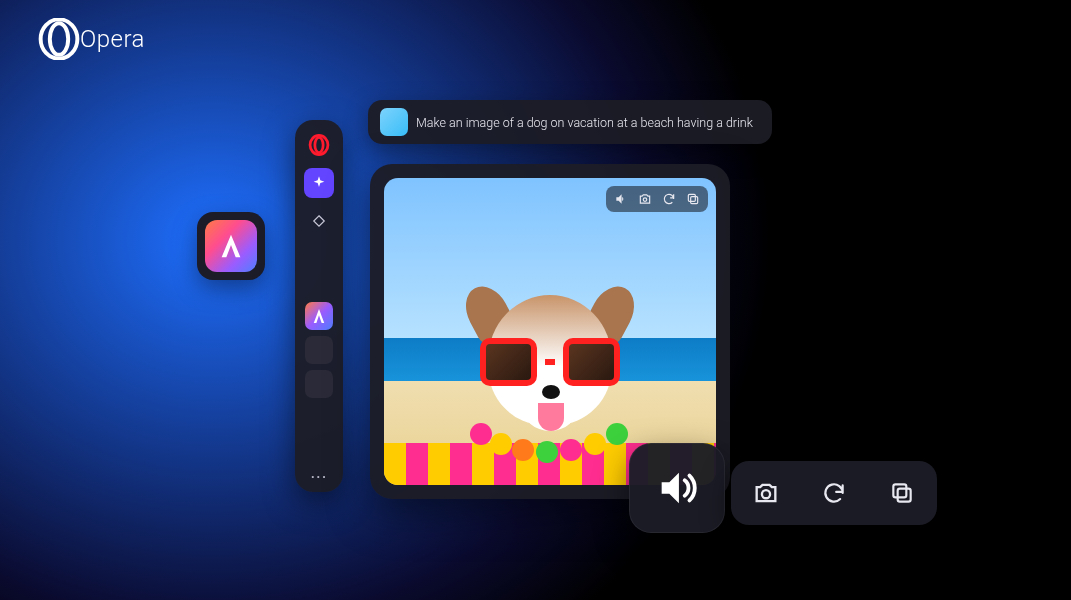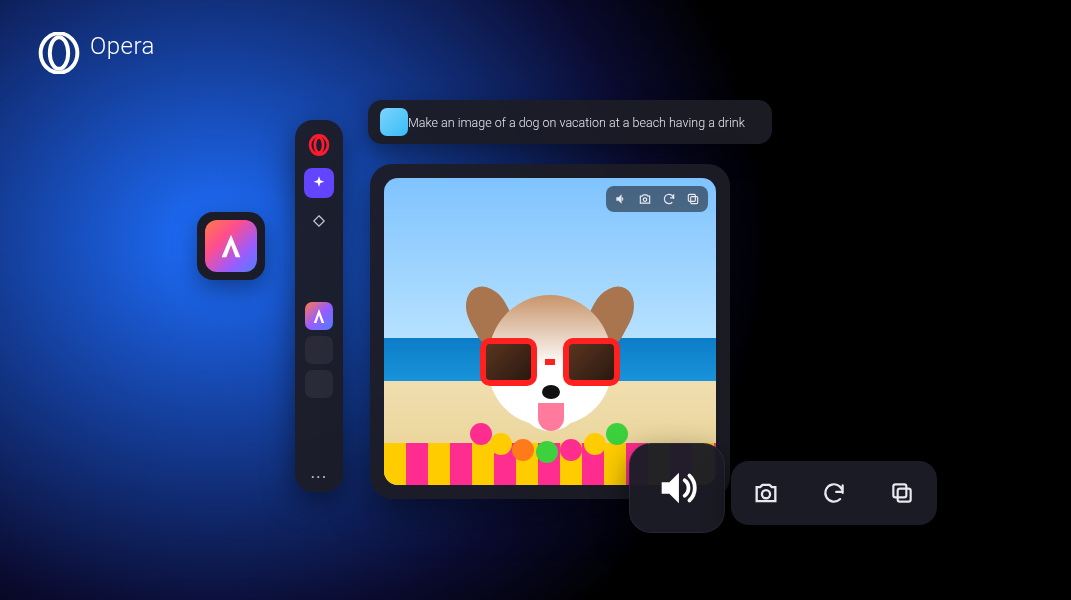--- a/index.html
+++ b/index.html
@@ -1,30 +1,30 @@
 <!DOCTYPE html>
 <html><head>
 <meta charset="utf-8">
 <style>
 *{margin:0;padding:0;box-sizing:border-box}
 body{width:1071px;height:600px;overflow:hidden;font-family:-apple-system,Segoe UI,Roboto,sans-serif;background:radial-gradient(ellipse 800px 700px at 20% 40%,#1e6fff 0%,#0a0a2e 55%,#000 70%),radial-gradient(ellipse 700px 600px at 85% 55%,#a855d6 0%,#6b2d8f 35%,transparent 60%),#000;position:relative}
-.opera-logo{position:absolute;top:32px;left:38px;display:flex;align-items:flex-start;gap:10px;color:#fff}
+.opera-logo{position:absolute;top:18px;left:38px;display:flex;align-items:center;color:#fff}
 .opera-logo-mark{width:42px;height:42px}
 .opera-logo-text{font-size:24px;font-weight:300;letter-spacing:.5px}
 .aria-badge{position:absolute;top:212px;left:197px;width:68px;height:68px;border-radius:16px;background:#1c1c28;display:flex;align-items:center;justify-content:center;box-shadow:0 8px 24px rgba(0,0,0,.4)}
 .aria-badge-inner{width:52px;height:52px;border-radius:12px;background:linear-gradient(135deg,#ff7a45 0%,#ff4d8f 35%,#9b5cff 70%,#4d7fff 100%);display:flex;align-items:center;justify-content:center}
 .sidebar{position:absolute;top:120px;left:295px;width:48px;height:372px;border-radius:18px;background:rgba(28,28,38,.95);box-shadow:0 10px 30px rgba(0,0,0,.5);display:flex;flex-direction:column;align-items:center;padding:10px 0}
 .sb-top{display:flex;flex-direction:column;align-items:center;gap:8px}
 .sb-opera{width:22px;height:22px;margin:4px 0}
 .sb-tile{width:30px;height:30px;border-radius:8px;display:flex;align-items:center;justify-content:center}
 .sb-tile.active{background:#6344ff}
 .sb-thumb{width:28px;height:28px;border-radius:7px;background:#2a2a38;margin-top:6px}
 .sb-thumb.aria{background:linear-gradient(135deg,#ff7a45,#9b5cff,#4d7fff)}
 .sb-more{position:absolute;bottom:10px;color:#b8b8c8;font-size:18px;letter-spacing:1px}
-.prompt-bar{position:absolute;top:100px;left:368px;width:404px;height:44px;border-radius:14px;background:rgba(28,28,38,.95);box-shadow:0 8px 24px rgba(0,0,0,.4);display:flex;align-items:center;padding:0 12px;gap:0}
+.prompt-bar{position:absolute;top:100px;left:368px;width:404px;height:44px;border-radius:14px;background:rgba(28,28,38,.95);box-shadow:0 8px 24px rgba(0,0,0,.4);display:flex;align-items:center;padding:0 12px;gap:8px}
 .prompt-avatar{width:28px;height:28px;border-radius:7px;background:linear-gradient(135deg,#7dd3fc,#38bdf8);flex-shrink:0}
 .prompt-text{color:#e8e8f0;font-size:12.5px;font-weight:300}
 .image-card{position:absolute;top:164px;left:370px;width:360px;height:335px;border-radius:22px;background:rgba(28,28,38,.95);box-shadow:0 14px 40px rgba(0,0,0,.5);padding:14px}
 .image-canvas{width:100%;height:100%;border-radius:14px;overflow:hidden;position:relative}
 .sky{position:absolute;top:0;left:0;right:0;height:55%;background:linear-gradient(#7fc3ff,#b9e3ff)}
 .sea{position:absolute;top:52%;left:0;right:0;height:18%;background:linear-gradient(#0d7cc7,#1b9ae0)}
 .sand{position:absolute;bottom:0;left:0;right:0;height:34%;background:linear-gradient(#f0deb0,#e8d190)}
 .dog{position:absolute;left:50%;top:38%;transform:translateX(-50%);width:180px;height:190px}
 .dog-head{position:absolute;left:28px;top:0;width:124px;height:130px;border-radius:50% 50% 45% 45%;background:linear-gradient(180deg,#c8946a 0%,#fff 55%);}
 .ear{position:absolute;top:-10px;width:40px;height:56px;background:#a8754e;border-radius:50% 50% 20% 20%}

